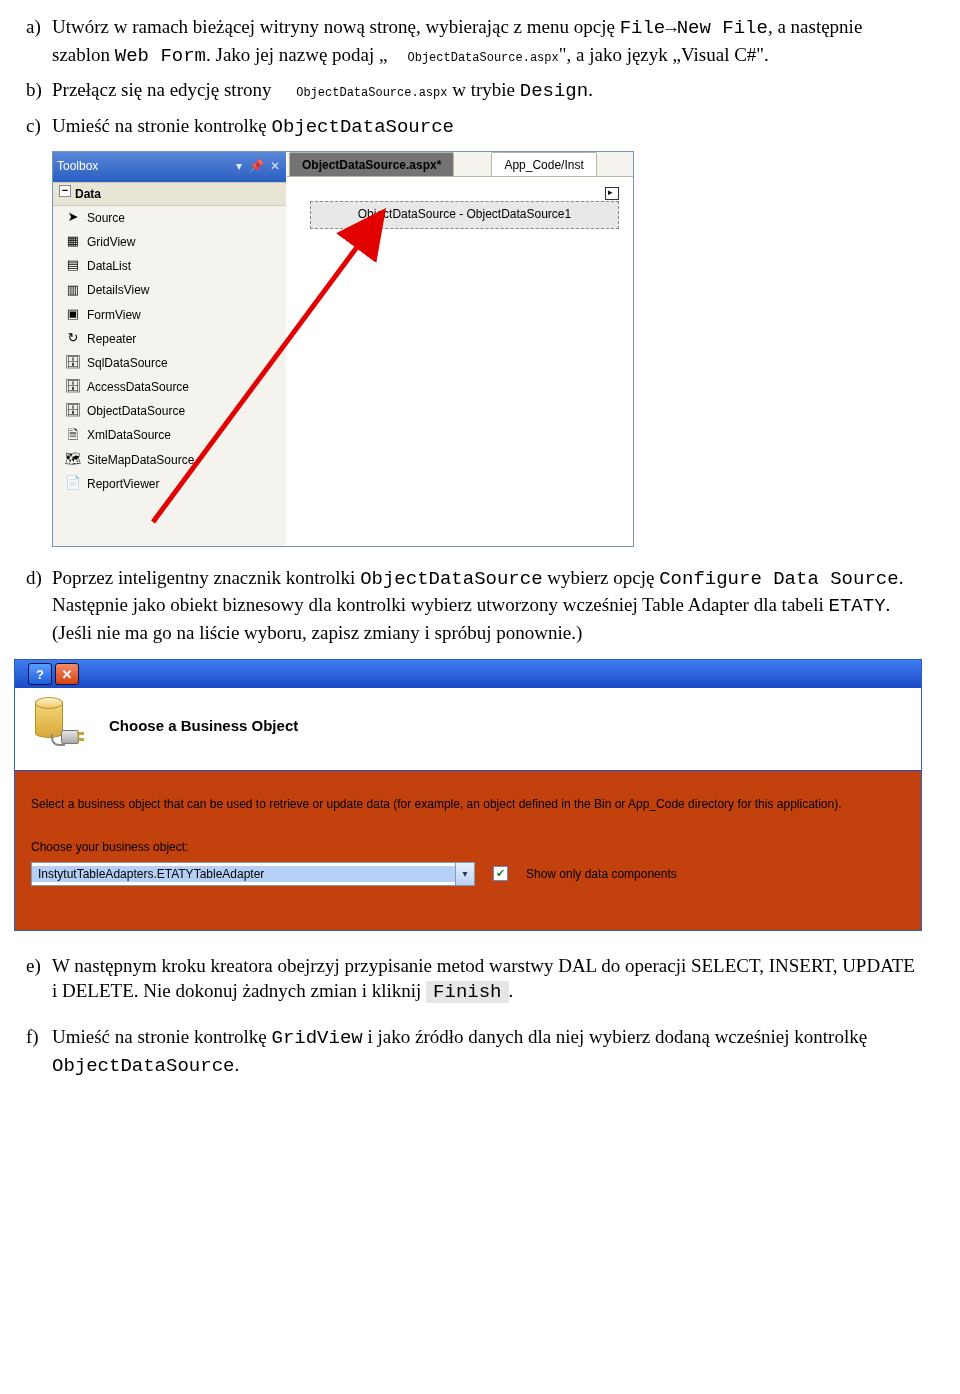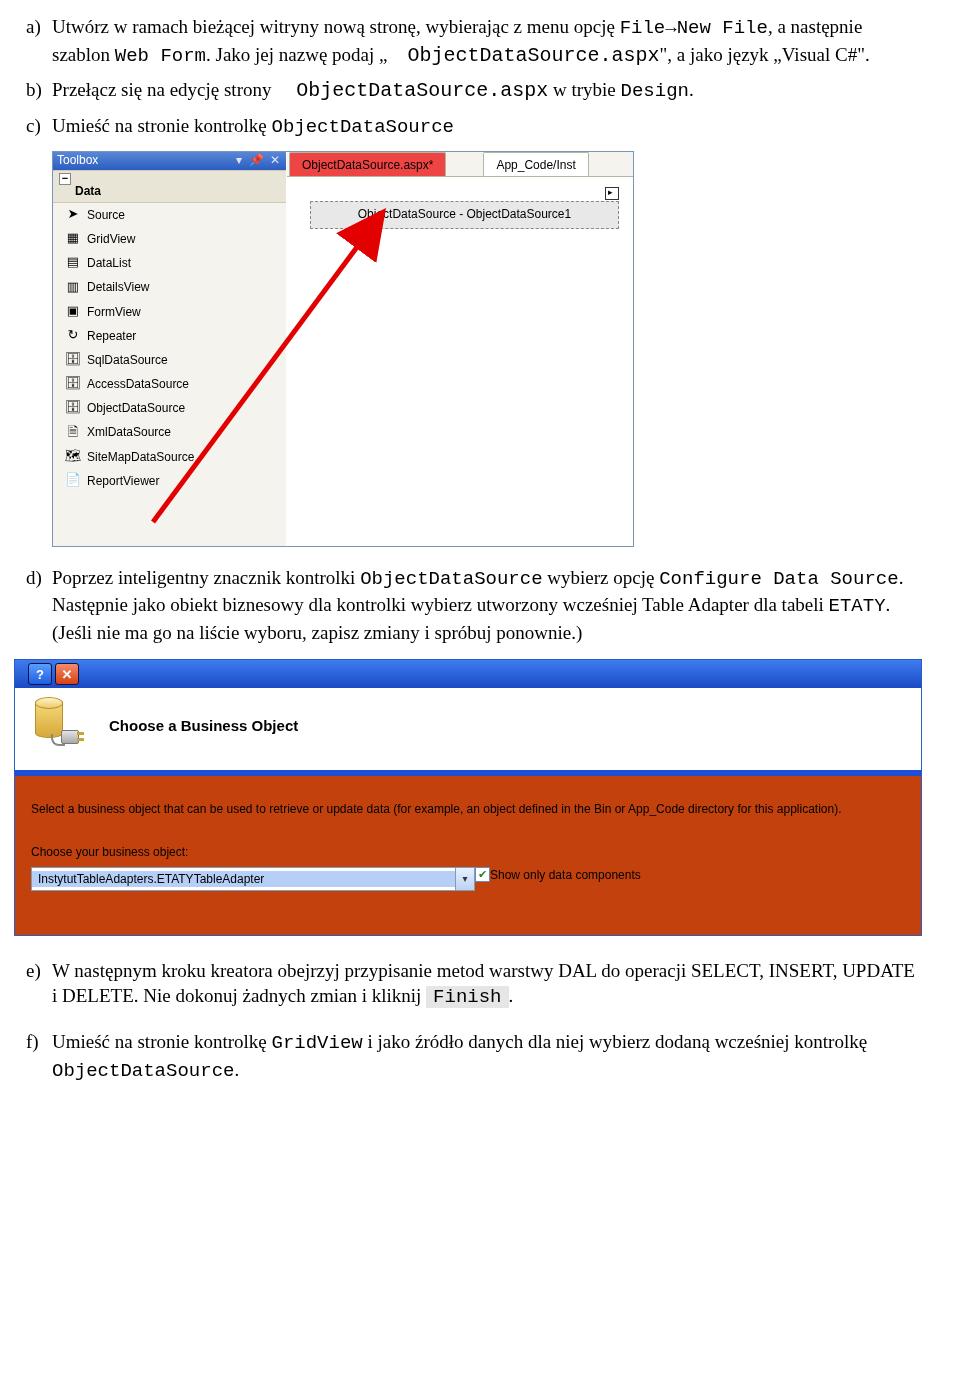--- a/index.html
+++ b/index.html
@@ -11,45 +11,45 @@
     line-height: 1.35;
     width: 960px;
   }
   .page {
     padding: 14px 38px 30px 14px;
   }
   ol.main { list-style: none; padding-left: 38px; margin: 0; }
   ol.main > li { position: relative; margin-bottom: 8px; }
   ol.main > li .marker { position: absolute; left: -26px; }
   .msans { font-family: Liberation Mono, monospace; }
-  .mono  { font-family: "Courier New", monospace; font-size: 20px; padding-left: 20px; }
+  .mono  { font-family: "Courier New", monospace; font-size: 12px; padding-left: 20px; }
   .hl    { background: #e6e6e6; padding: 0 7px; }
 
   
   .shot1 {
     margin: 10px 0 18px 38px;
     width: 580px; height: 394px;
     border: 1px solid #7a95b8;
     position: relative;
     font-family: Tahoma, Arial, sans-serif;
   }
   .tb-panel { width: 233px; height: 100%; background: #f4f3ee; border-right: 1px solid #b8b4a4; float: left; }
-  .tb-title { height: 18px; background: linear-gradient(#5a86d6,#2a5ec2); color:#fff; font-size:12px; display:flex; align-items:center; padding:0 4px; }
+  .tb-title { height: 30px; background: linear-gradient(#5a86d6,#2a5ec2); color:#fff; font-size:12px; display:flex; align-items:center; padding:0 4px; }
   .tb-title .nm { flex:1; }
   .tb-title .ic { width:14px; height:14px; margin-left:4px; display:flex; align-items:center; justify-content:center; font-size:12px; color:#dbe6fb; }
-  .tb-group { background:#e8e4d6; font-size:12px; font-weight:bold; padding:12px 6px 3px 22px; border-top:1px solid #cfc9b5; border-bottom:1px solid #cfc9b5; position:relative; }
+  .tb-group { background:#e8e4d6; font-size:12px; font-weight:bold; padding:3px 6px 3px 22px; border-top:1px solid #cfc9b5; border-bottom:1px solid #cfc9b5; position:relative; }
   .tb-group::before { content:"−"; position:absolute; left:6px; top:2px; width:10px; height:10px; border:1px solid #888; background:#fff; font-size:11px; line-height:9px; text-align:center; }
   .tb-item { font-size:12px; padding:4px 4px 4px 34px; position:relative; }
   .tb-item .ic { position:absolute; left:12px; top:3px; width:16px; height:16px; display:flex; align-items:center; justify-content:center; font-size:13px; }
 
   .des-area { margin-left:233px; height:100%; background:#fff; position:relative; }
   .des-tabs { height:24px; background:#f4f3ee; border-bottom:1px solid #b8b4a4; display:flex; font-size:12px; }
   .des-tab { padding:4px 12px 0 12px; border:1px solid #b8b4a4; border-bottom:none; margin-left:2px; background:#fff; border-radius:2px 2px 0 0; position:relative; }
   .des-tab.inactive { background:#fff;margin-left:37px; }
-  .des-tab.active { background:#ef4444; font-weight:normal; }
+  .des-tab.active { background:#737373; font-weight:bold; }
   .des-canvas { position:relative; height:calc(100% - 24px); }
   .smart { position:absolute; top:10px; right:14px; width:12px; height:11px; border:1px solid #333; background:#fff; }
   .smart::after{content:"▸"; position:absolute; font-size:9px; left:2px; top:-2px;}
   .ods-box { position:absolute; top:24px; left:24px; right:14px; height:26px; border:1px dashed #888; font-size:12px; display:flex; align-items:center; justify-content:center; background:#e8e8e8;}
   .arrow1 { position:absolute; width:520px; height:360px; top:40px; left:60px; pointer-events:none; }
 
   
   .shot2 {
     margin: 14px 0 22px 0;
     font-family: Tahoma, Arial, sans-serif;
@@ -59,27 +59,27 @@
   .shot2 .titlebar {
     height: 28px; background: linear-gradient(#3e7cf0,#1a49c4);
     color:#fff; display:flex; align-items:center; padding:0 4px 0 10px;
     font-weight:bold; font-size:13px;
   }
   .shot2 .titlebar .ttl { flex:1; }
   .tbtn { width:22px; height:20px; margin-left:3px; border:1px solid #114; border-radius:3px; display:flex; align-items:center; justify-content:center; color:#fff; font-size:13px; }
   .tbtn.help  { background:linear-gradient(#5a9dff,#1d5fe0); }
   .tbtn.close { background:linear-gradient(#f68b6a,#d54215); font-weight:bold; }
 
-  .wiz-head { background:#fff; padding:10px 16px 16px 16px; display:flex; align-items:center; gap:22px; border-bottom:6px solid #1d4ed8; }
+  .wiz-head { background:#fff; padding:10px 16px 16px 16px; display:flex; align-items:center; gap:22px; border-bottom:1px solid #1d4ed8; }
   .wiz-head .bigicon { width:56px; height:56px; position:relative; }
   .wiz-head h3 { margin:0; font-family:Tahoma,Arial; font-size:15px; font-weight:bold; }
 
   .wiz-body { background:#c2410c; padding:24px 16px 44px 16px; }
   .wiz-body p { margin:0 0 26px 0; line-height:1.5; }
-  .wiz-row { display:flex; }
+  .wiz-row { display:flex; align-items:center; gap:18px; }
   .combo { width:442px; height:22px; background:#fff; border:1px solid #7f9db9; display:flex; align-items:center; }
   .combo .val { flex:1; padding:0 6px; background:#b5cff7; color:#000; }
   .combo .car { width:18px; height:100%; border-left:1px solid #7f9db9; background:linear-gradient(#e8f0fd,#bcd2f3); display:flex; align-items:center; justify-content:center; font-size:10px; color:#335; }
   .chk { width:13px; height:13px; border:1px solid #6e8bb7; background:#fff; display:flex; align-items:center; justify-content:center; font-size:11px; color:#307a2f; }
 
   .db-icon { width:34px; height:42px; position:relative; }
   .db-icon .cyl { position:absolute; left:4px; top:0; width:26px; height:38px; background:linear-gradient(#f9dd80,#d7a838); border-radius:13px/5px; border:1px solid #b9902c; }
   .db-icon .lid { position:absolute; left:4px; top:-1px; width:26px; height:10px; border-radius:50%; background:linear-gradient(#fff3c6,#ecca6c); border:1px solid #b9902c; }
   .plug { position:absolute; left:26px; top:28px; width:28px; height:22px; }
   .plug .body{position:absolute;left:4px;top:4px;width:16px;height:12px;background:linear-gradient(#e4e4e4,#a9a9a9);border:1px solid #777;border-radius:2px;}

